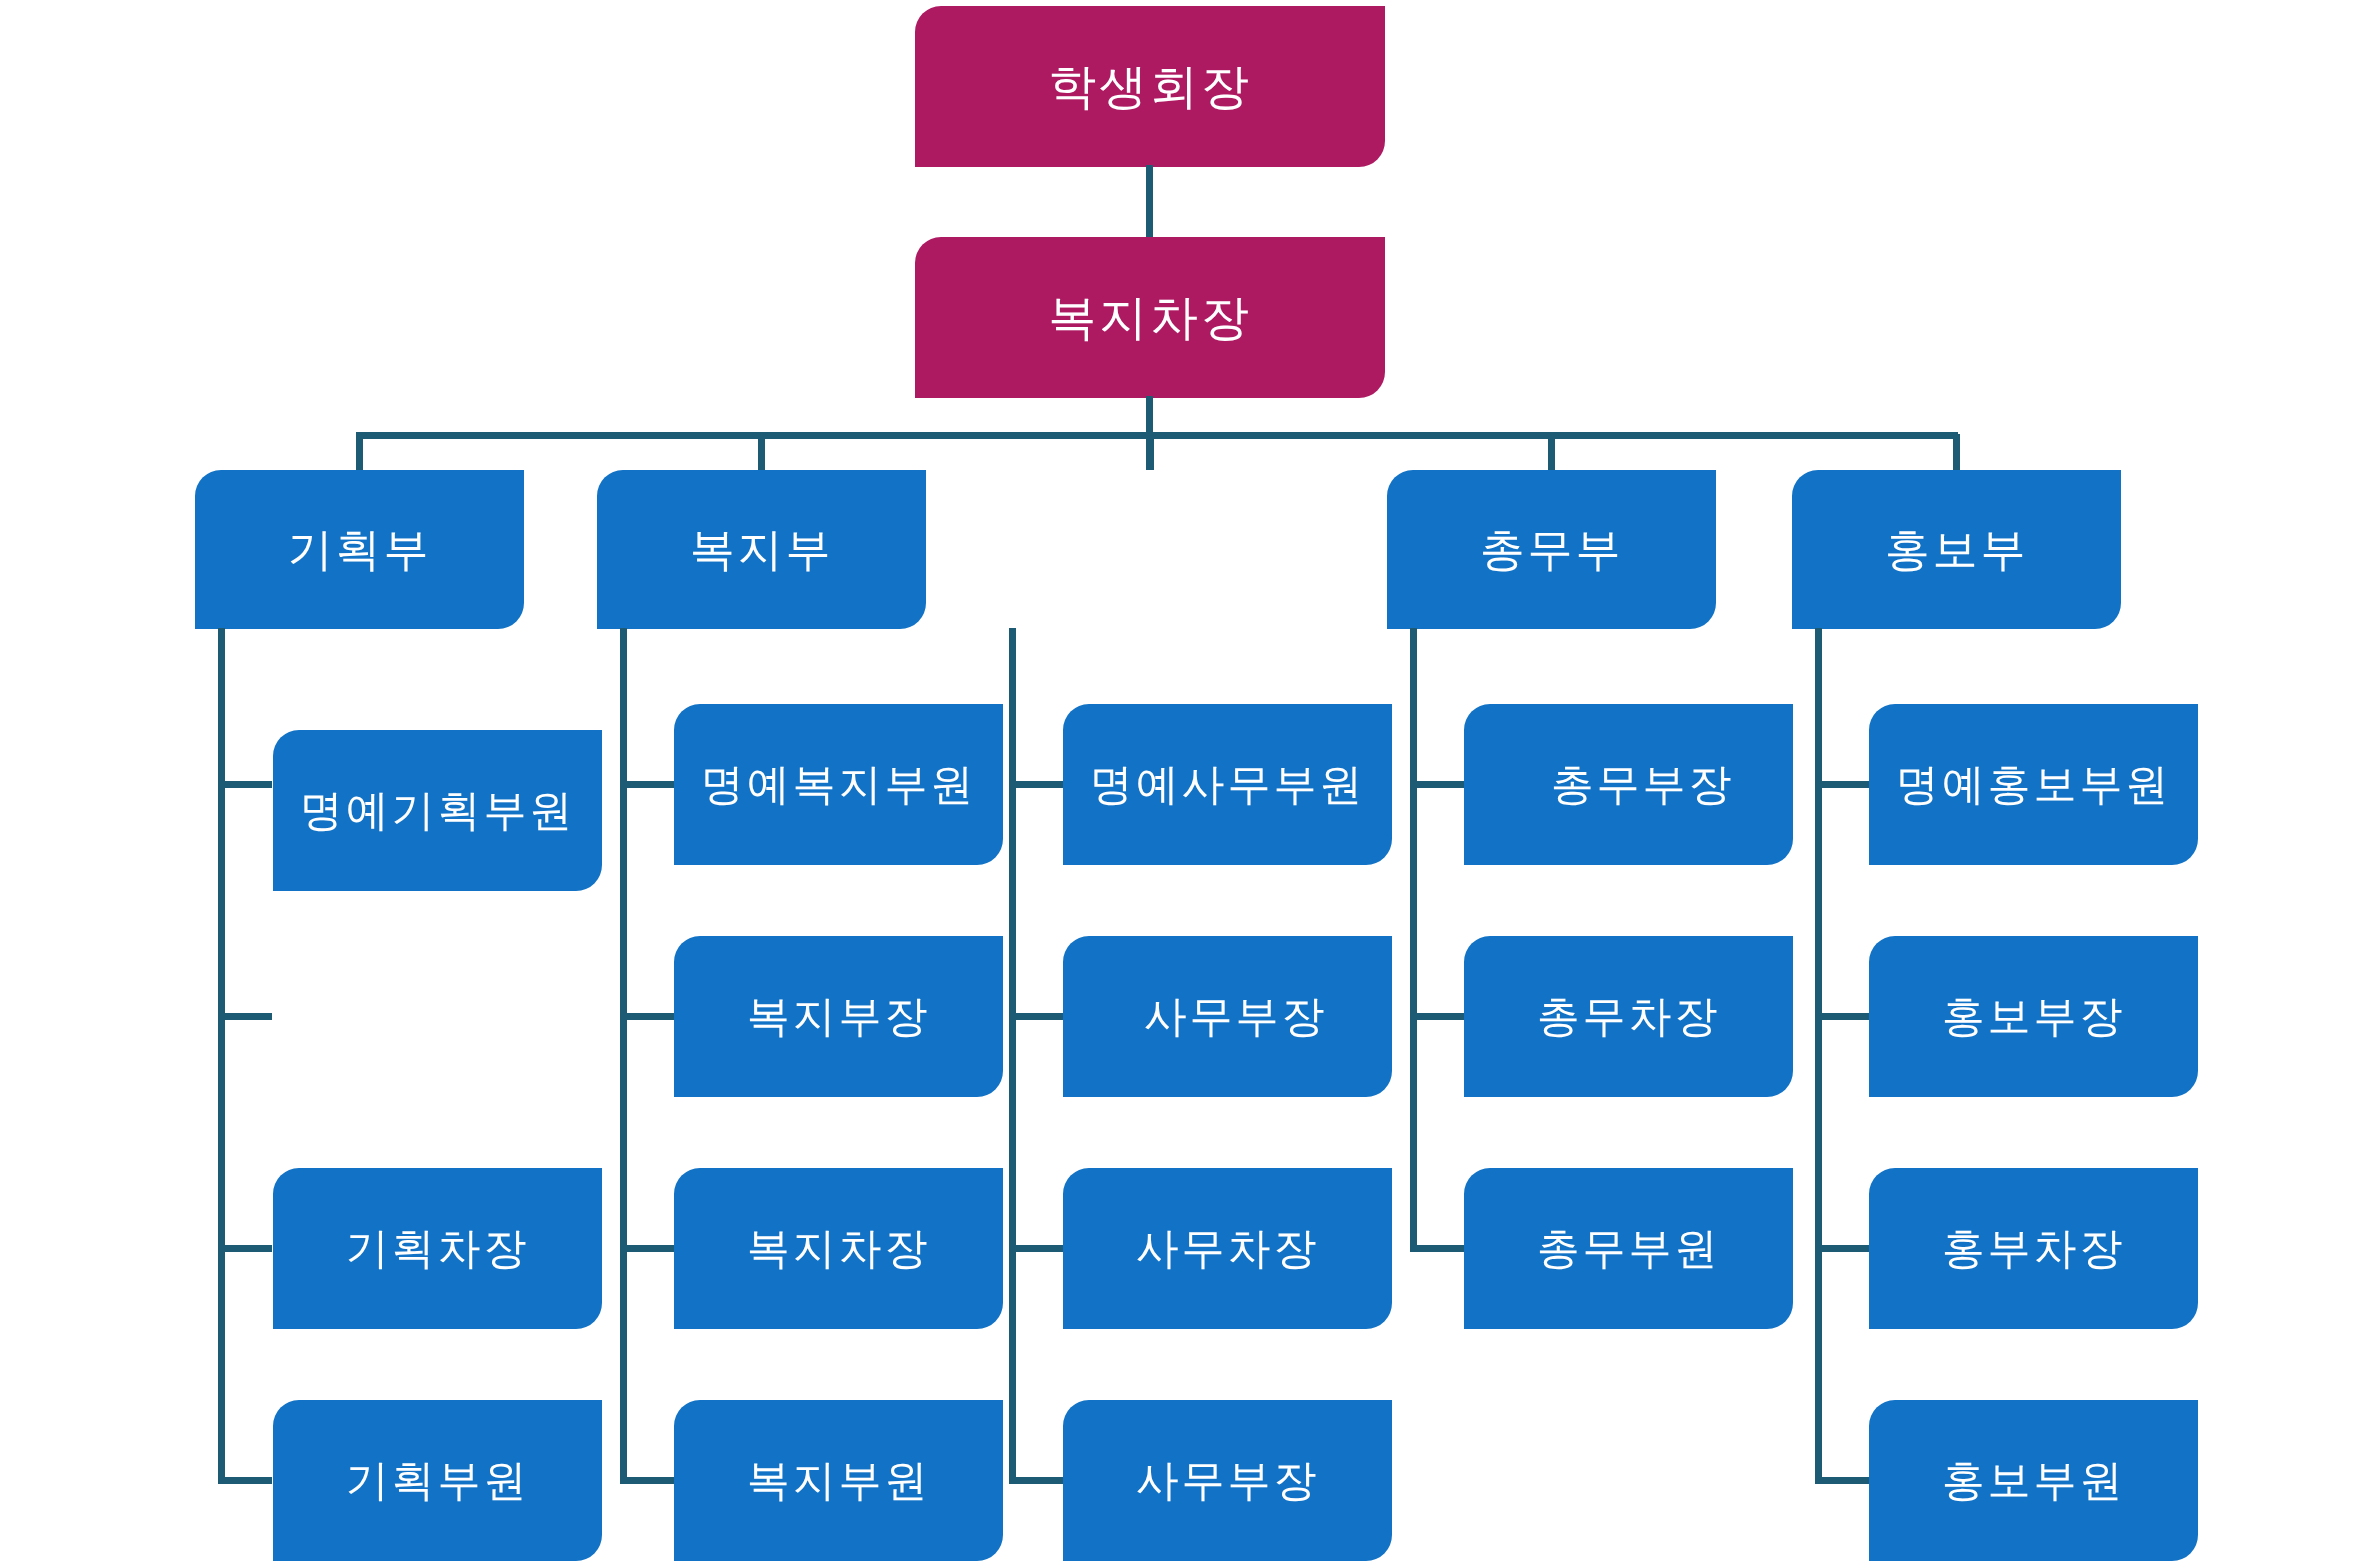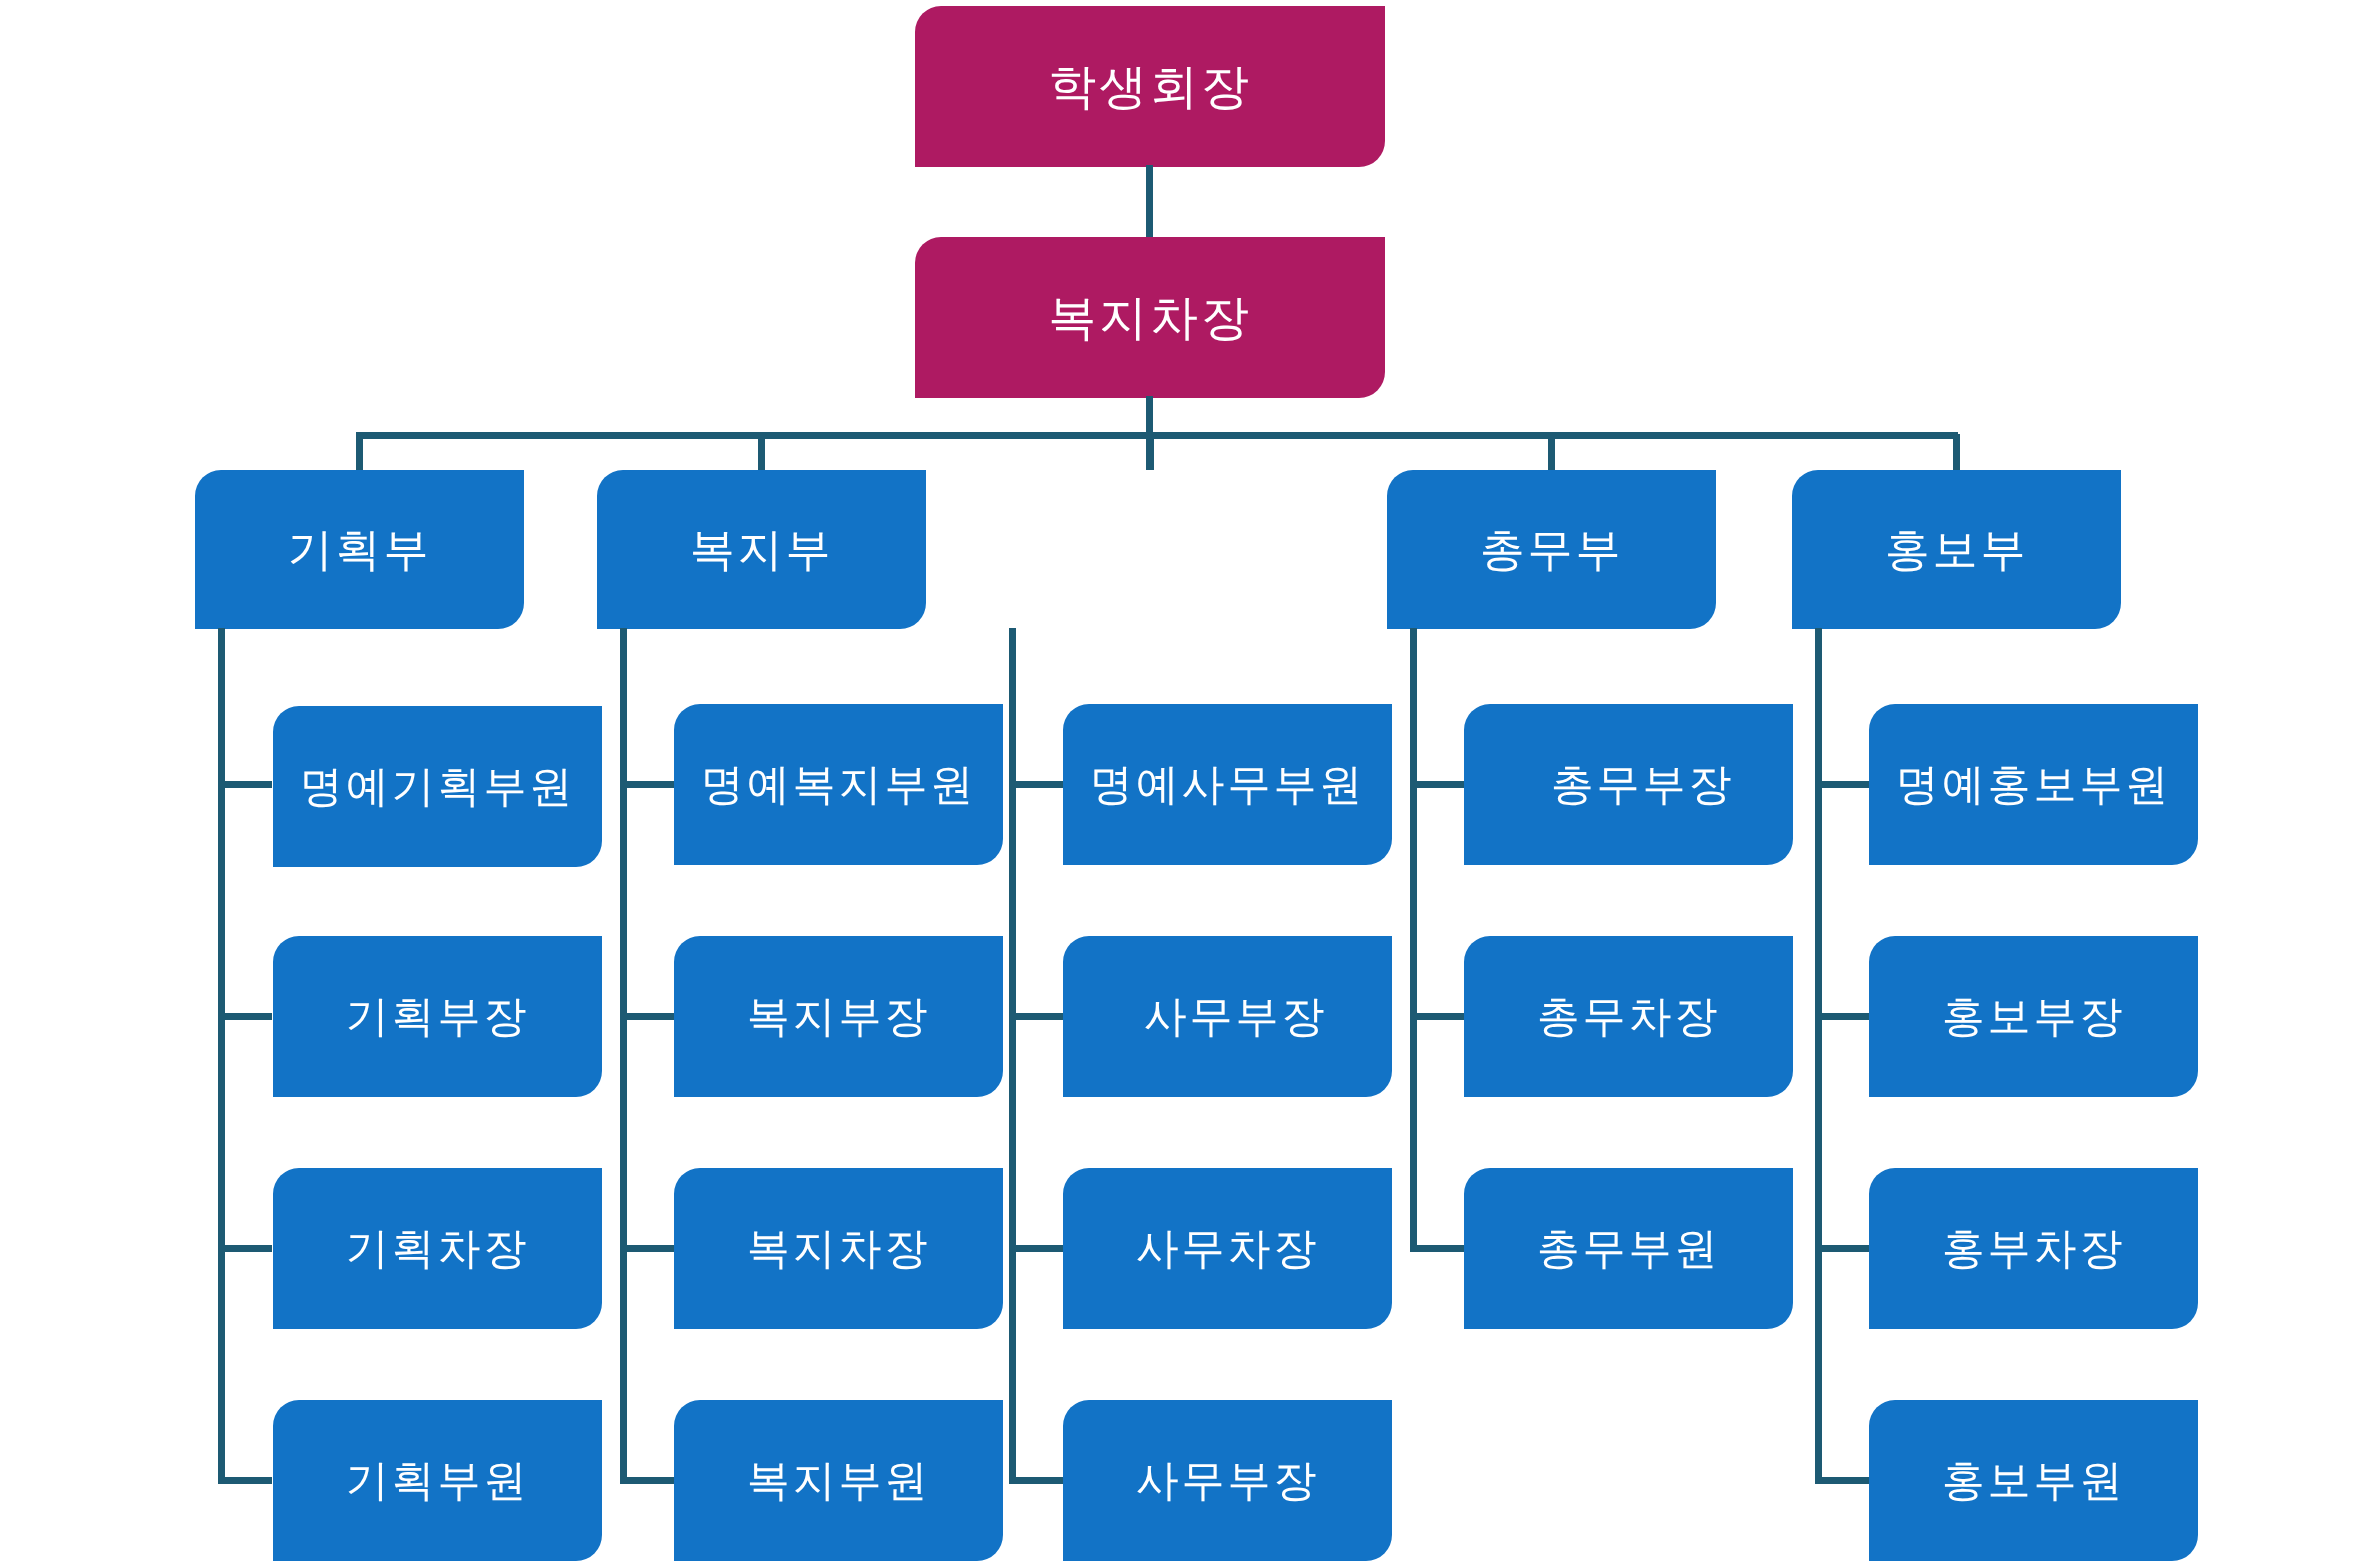--- a/index.html
+++ b/index.html
@@ -61,23 +61,22 @@
   <div class="node exec" style="left:915px; top:237px;">복지차장</div>
 
   <div class="line" style="left:1146px; top:396px; width:6.5px; height:74px;"></div>
 
   <div class="line" style="left:356px; top:432px; width:1602px; height:6.5px;"></div>
 
 <div class="line" style="left: 356px; top: 434px; width: 6.5px; height: 36px;"></div>
     <div class="node dept" style="left: 195px; top: 470px;">기획부</div>
     <div class="line" style="left: 218px; top: 628px; width: 6.5px; height: 855px;"></div>
     <div class="line" style="left: 218px; top: 781px; width: 54px; height: 6.5px;"></div>
-    <div class="node member" style="left: 273px; top: 706px;">명예기획부원</div>
+    <div class="node member" style="left: 273px; top: 730px;">명예기획부원</div>
     <div class="line" style="left: 218px; top: 1013px; width: 54px; height: 6.5px;"></div>
-    <div class="node member" style="left: 273px; top: 936px;">기획부장</div>
     <div class="line" style="left: 218px; top: 1245px; width: 54px; height: 6.5px;"></div>
     <div class="node member" style="left: 273px; top: 1168px;">기획차장</div>
     <div class="line" style="left: 218px; top: 1477px; width: 54px; height: 6.5px;"></div>
     <div class="node member" style="left: 273px; top: 1400px;">기획부원</div>
     <div class="line" style="left: 758px; top: 434px; width: 6.5px; height: 36px;"></div>
     <div class="node dept" style="left: 597px; top: 470px;">복지부</div>
     <div class="line" style="left: 620px; top: 628px; width: 6.5px; height: 855px;"></div>
     <div class="line" style="left: 620px; top: 781px; width: 54px; height: 6.5px;"></div>
     <div class="node member" style="left: 674px; top: 704px;">명예복지부원</div>
     <div class="line" style="left: 620px; top: 1013px; width: 54px; height: 6.5px;"></div>

